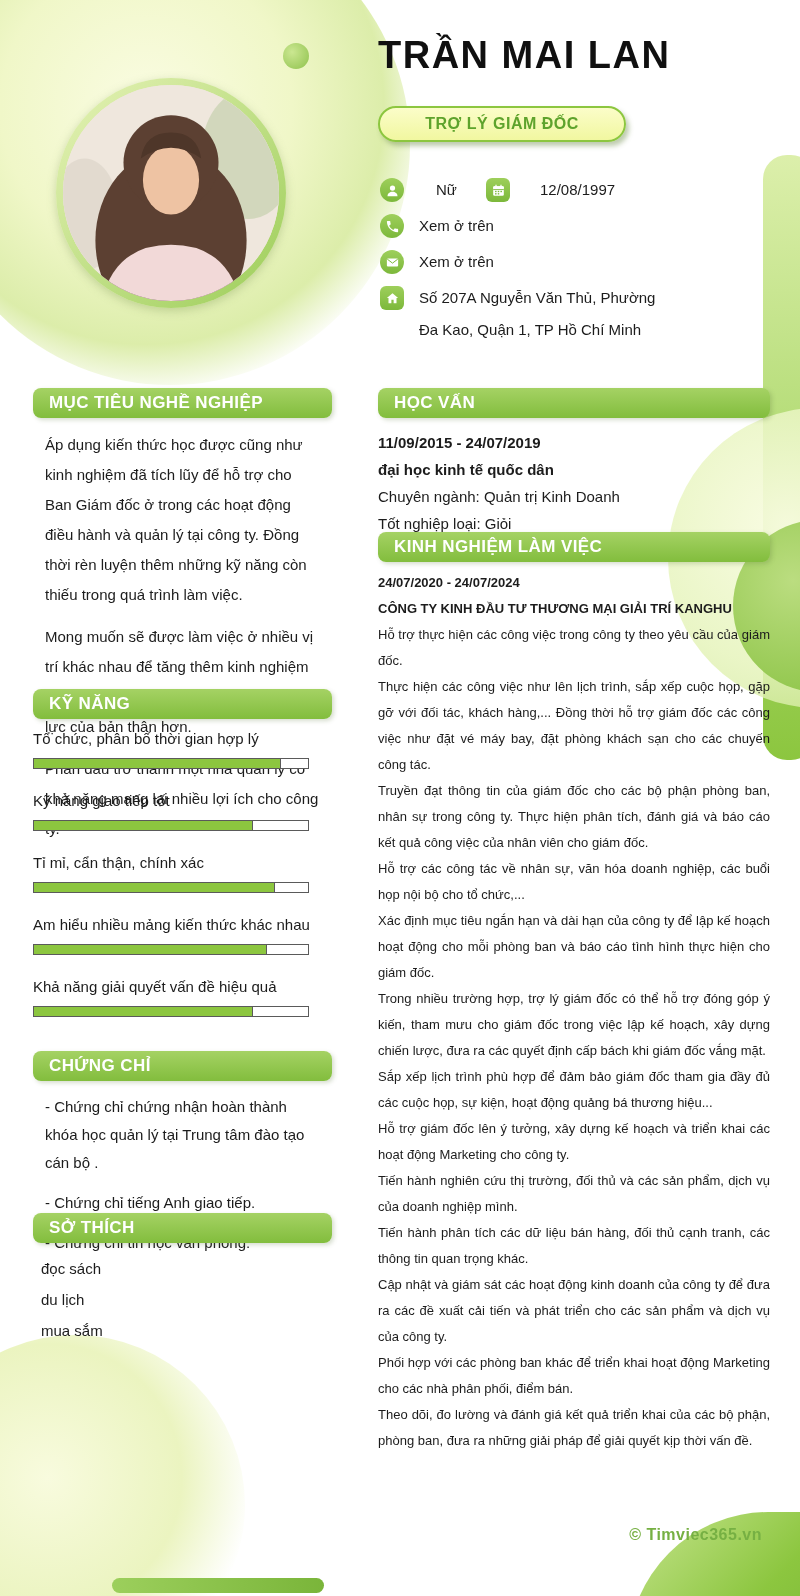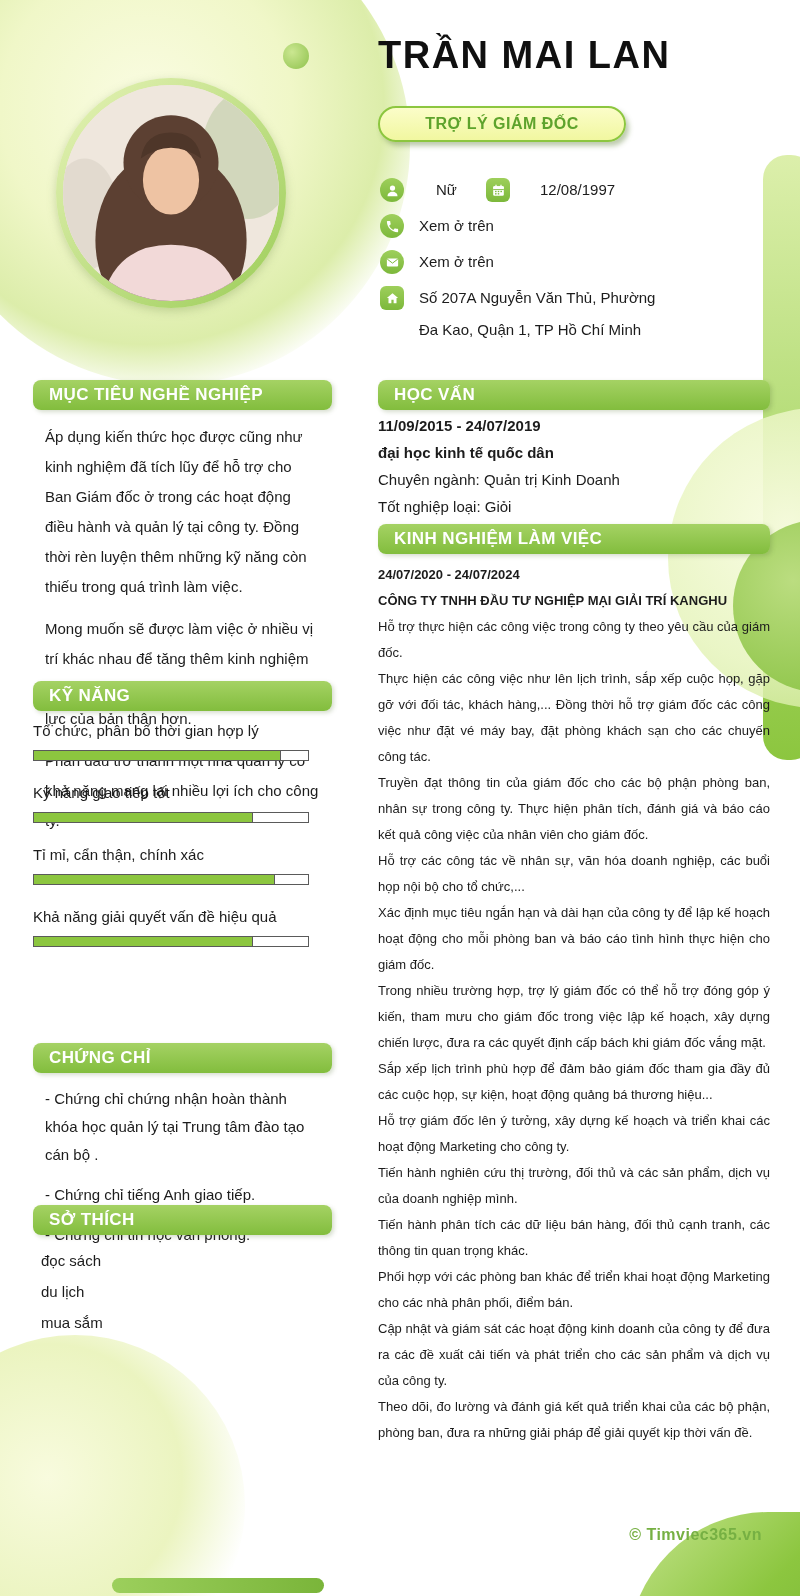--- a/index.html
+++ b/index.html
@@ -52,20 +52,21 @@
   .photo-inner{width:100%;height:100%;border-radius:50%;overflow:hidden;background:#efe7dd;}
   .photo-inner svg{display:block;width:100%;height:100%;}
 
   
   .sec-header{
     height:30px;border-radius:8px;display:flex;align-items:center;padding:0 16px;box-sizing:border-box;
     background:linear-gradient(180deg,#a5d264,#82bd3d);
     color:#fff;font-weight:bold;font-size:17px;letter-spacing:.4px;
     box-shadow:2px 2px 4px rgba(90,120,60,.25);
     white-space:nowrap;
+    margin-top:8px;
   }
 
   
   .left-sec{position:absolute;left:33px;width:299px;}
   .obj-text p{margin:12px;font-size:15px;line-height:30px;}
   .obj-text{margin-top:11px;}
 
   .skills-list{margin-top:10px;}
   .skill{margin-bottom:22px;}
   .skill-label{font-size:15px;line-height:20px;margin-bottom:9px;}
@@ -100,21 +101,21 @@
   }
   .c-icon.round{border-radius:50%;}
   .c-icon.square{border-radius:6px;}
   .c-icon svg{width:15px;height:15px;display:block;}
   .c-text{line-height:24px;}
   .c-pair{display:flex;}
   .c-pair .first{width:106px;display:flex;gap:17px;}
   .addr{width:248px;line-height:32px;margin-top:-4px;}
 
   .right-sec{position:absolute;left:378px;width:392px;}
-  .edu-text{margin-top:2px;font-size:15px;line-height:27px;}
+  .edu-text{margin-top:11px;font-size:15px;line-height:27px;}
   .edu-text p{margin:0;}
   .bold{font-weight:bold;}
   .exp-text{margin-top:8px;font-size:13px;line-height:26px;text-align:justify;}
   .exp-text p{margin:0;}
 
   .watermark{
     position:absolute;z-index:2;right:38px;top:1526px;
     color:#76b043;font-size:16px;font-weight:bold;letter-spacing:.5px;
   }
 </style>
@@ -230,20 +231,26 @@
             <div class="skill-fill" style="width: 80%;"></div>
           </div>
       </div>
       <div class="skill">
         <div class="skill-label">Tỉ mỉ, cẩn thận, chính xác</div>
         <div class="skill-bar">
             <div class="skill-fill" style="width: 88%;"></div>
           </div>
       </div>
       <div class="skill">
+        <div class="skill-label">Am hiểu nhiều mảng kiến thức khác nhau</div>
+        <div class="skill-bar">
+            <div class="skill-fill" style="width: 85%;"></div>
+          </div>
+      </div>
+      <div class="skill">
         <div class="skill-label">Khả năng giải quyết vấn đề hiệu quả</div>
         <div class="skill-bar">
             <div class="skill-fill" style="width: 80%;"></div>
           </div>
       </div>
     </div>
   </div>
 
   <div class="left-sec content" style="top:1043px;">
     <div class="sec-header">CHỨNG CHỈ</div>
@@ -270,32 +277,32 @@
       <p class="bold">đại học kinh tế quốc dân</p>
       <p>Chuyên ngành: Quản trị Kinh Doanh</p>
       <p>Tốt nghiệp loại: Giỏi</p>
     </div>
   </div>
 
   <div class="right-sec content" style="top:524px;">
     <div class="sec-header">KINH NGHIỆM LÀM VIỆC</div>
     <div class="exp-text">
       <p class="bold">24/07/2020 - 24/07/2024</p>
-      <p class="bold">CÔNG TY TNHH ĐẦU TƯ NGHIỆP MẠI GIẢI TRÍ KANGHU</p>
+      <p class="bold">CÔNG TY KINH ĐẦU TƯ THƯƠNG MẠI GIẢI TRÍ KANGHU</p>
       <p>Hỗ trợ thực hiện các công việc trong công ty theo yêu cầu của giám đốc.</p>
       <p>Thực hiện các công việc như lên lịch trình, sắp xếp cuộc họp, gặp gỡ với đối tác, khách hàng,... Đồng thời hỗ trợ giám đốc các công việc như đặt vé máy bay, đặt phòng khách sạn cho các chuyến công tác.</p>
       <p>Truyền đạt thông tin của giám đốc cho các bộ phận phòng ban, nhân sự trong công ty. Thực hiện phân tích, đánh giá và báo cáo kết quả công việc của nhân viên cho giám đốc.</p>
       <p>Hỗ trợ các công tác về nhân sự, văn hóa doanh nghiệp, các buổi họp nội bộ cho tổ chức,...</p>
       <p>Xác định mục tiêu ngắn hạn và dài hạn của công ty để lập kế hoạch hoạt động cho mỗi phòng ban và báo cáo tình hình thực hiện cho giám đốc.</p>
       <p>Trong nhiều trường hợp, trợ lý giám đốc có thể hỗ trợ đóng góp ý kiến, tham mưu cho giám đốc trong việc lập kế hoạch, xây dựng chiến lược, đưa ra các quyết định cấp bách khi giám đốc vắng mặt.</p>
       <p>Sắp xếp lịch trình phù hợp để đảm bảo giám đốc tham gia đầy đủ các cuộc họp, sự kiện, hoạt động quảng bá thương hiệu...</p>
       <p>Hỗ trợ giám đốc lên ý tưởng, xây dựng kế hoạch và triển khai các hoạt động Marketing cho công ty.</p>
       <p>Tiến hành nghiên cứu thị trường, đối thủ và các sản phẩm, dịch vụ của doanh nghiệp mình.</p>
       <p>Tiến hành phân tích các dữ liệu bán hàng, đối thủ cạnh tranh, các thông tin quan trọng khác.</p>
+      <p>Cập nhật và giám sát các hoạt động kinh doanh của công ty để đưa ra các đề xuất cải tiến và phát triển cho các sản phẩm và dịch vụ của công ty.</p>
       <p>Phối hợp với các phòng ban khác để triển khai hoạt động Marketing cho các nhà phân phối, điểm bán.</p>
-      <p>Cập nhật và giám sát các hoạt động kinh doanh của công ty để đưa ra các đề xuất cải tiến và phát triển cho các sản phẩm và dịch vụ của công ty.</p>
       <p>Theo dõi, đo lường và đánh giá kết quả triển khai của các bộ phận, phòng ban, đưa ra những giải pháp để giải quyết kịp thời vấn đề.</p>
     </div>
   </div>
 
   <div class="watermark">© Timviec365.vn</div>
 
 </div>
 
 </body></html>

